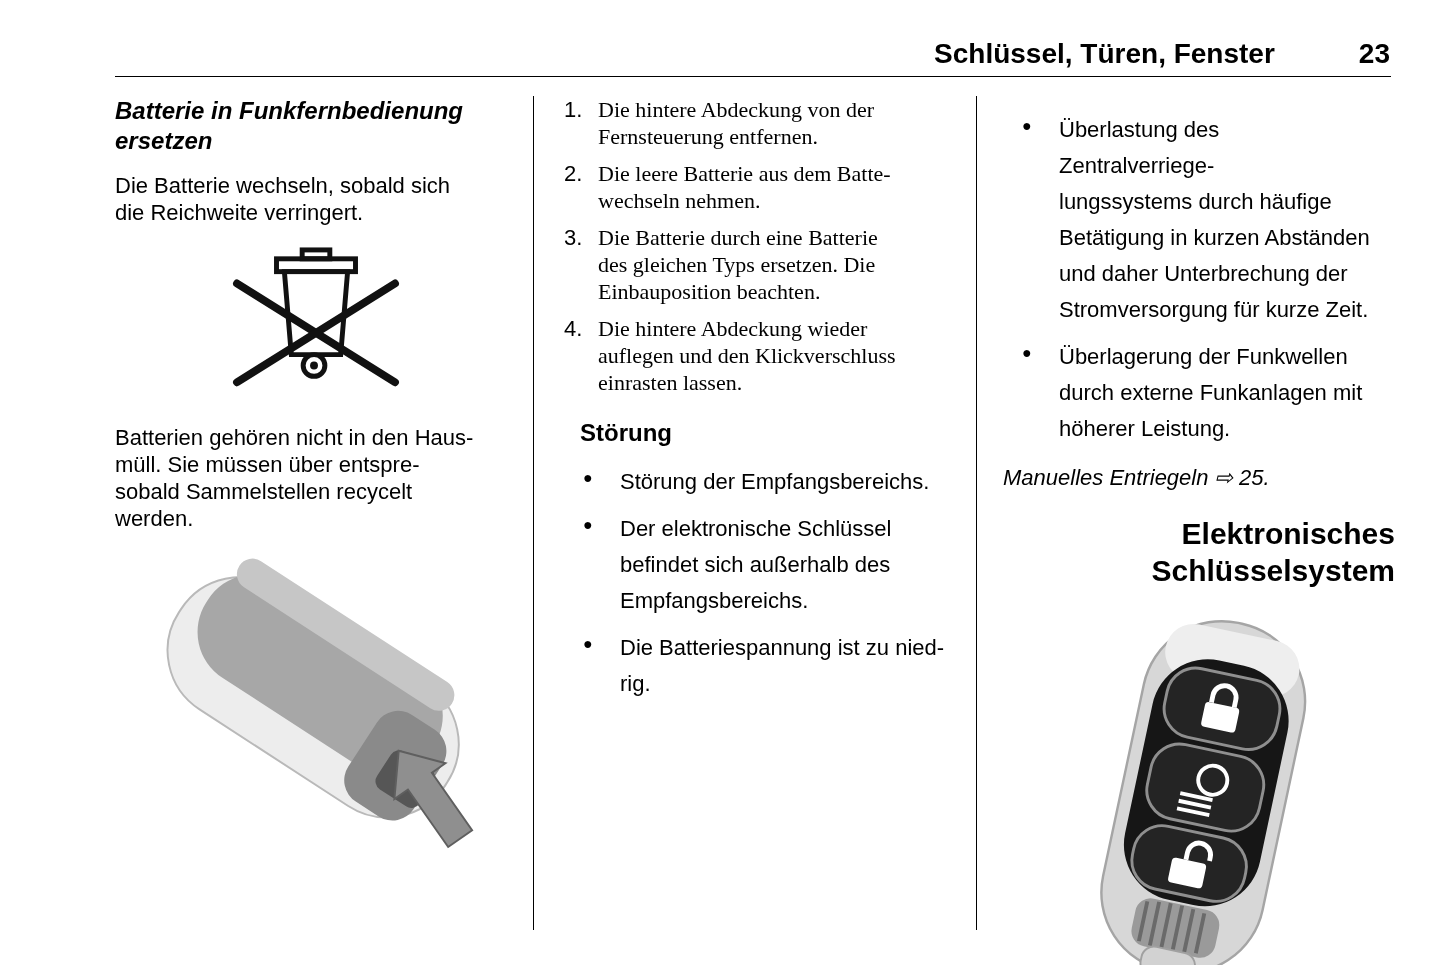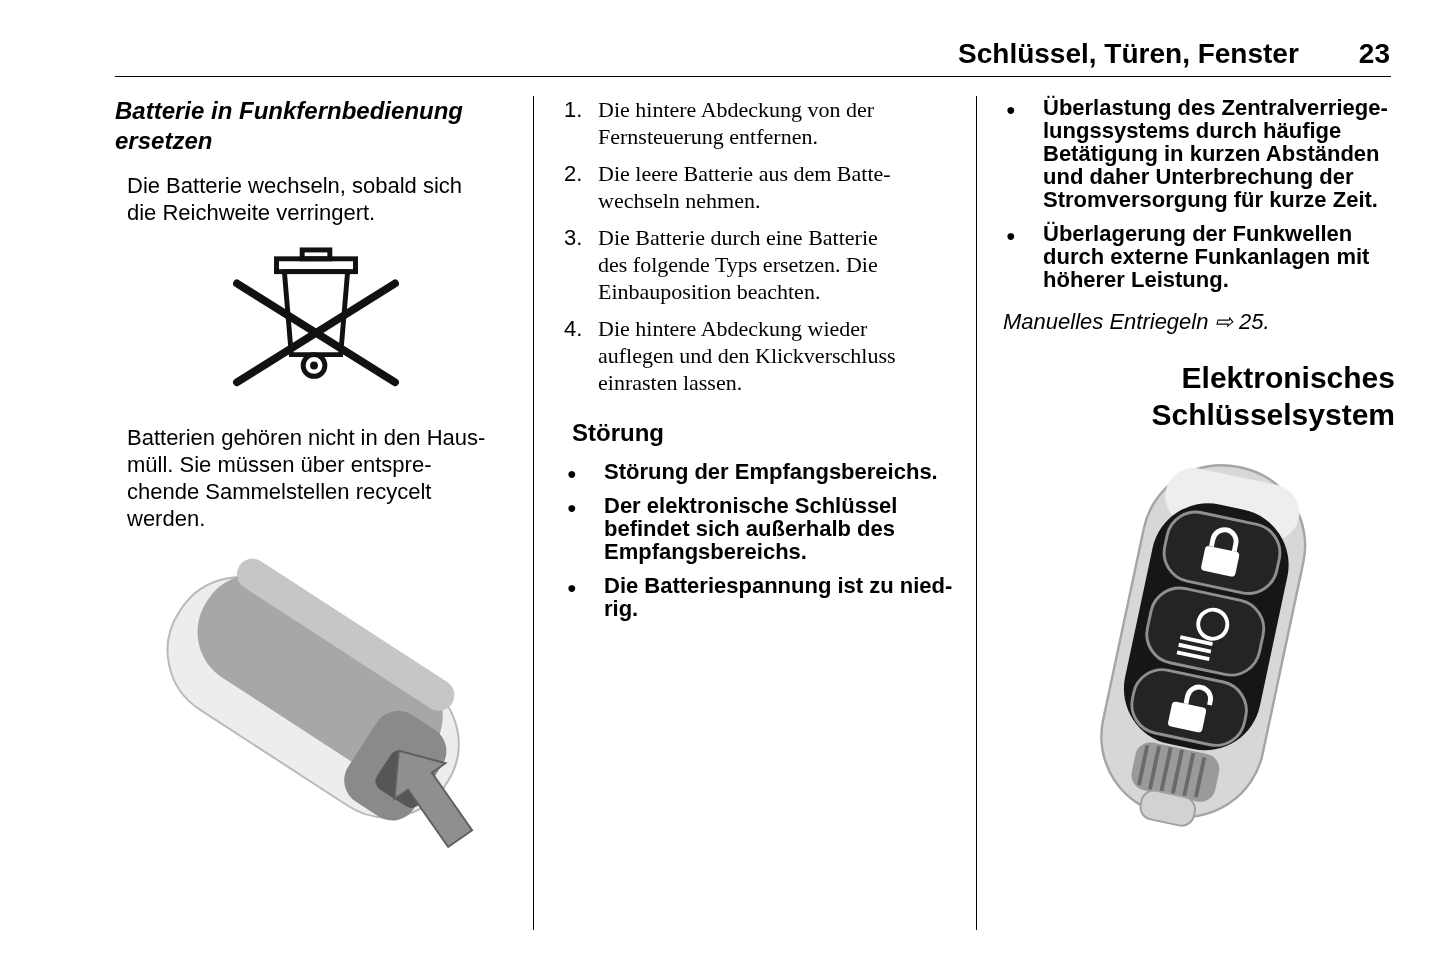--- a/index.html
+++ b/index.html
@@ -4,43 +4,43 @@
 <style>
   html,body{margin:0;padding:0;}
   body{
     width:1445px;height:965px;position:relative;
     background:#ffffff;color:#000;
     font-family:"Liberation Sans", sans-serif;
     overflow:hidden;
   }
   .header{
     position:absolute;top:38px;left:115px;right:55px;
-    display:flex;justify-content:flex-end;align-items:baseline;gap:60px;
+    display:flex;justify-content:flex-end;align-items:baseline;gap:84px;
     font-weight:bold;font-size:28px;white-space:nowrap;
   }
   .rule{position:absolute;top:76px;left:115px;width:1276px;height:1px;background:#000;}
   .columns{position:absolute;top:96px;left:115px;display:flex;height:834px;}
   .col1{width:402px;}
   .col2{width:398px;}
   .col3{width:392px;}
   .vdiv{width:1px;background:#000;align-self:stretch;}
   .vd1{margin:0 30px 0 16px;}
   .vd2{margin:0 26px 0 14px;}
 
-  p{font-size:22px;line-height:27px;margin:0 12px 18px;white-space:pre-line;}
+  p{font-size:22px;line-height:27px;margin:0 0 18px;white-space:pre-line;}
   .sub-heading{font-size:24px;line-height:30px;font-weight:bold;margin:0 0 16px;white-space:pre-line;font-style:italic;}
-  .mid-heading{font-size:24px;line-height:30px;font-weight:bold;margin:22px 8px 12px;}
+  .mid-heading{font-size:24px;line-height:30px;font-weight:bold;margin:22px 16px 12px;}
   .section-heading{font-size:30px;line-height:37px;font-weight:bold;margin:24px 0 14px;white-space:pre-line;text-align:right;}
 
   ol.steps{list-style:none;margin:0;padding:0;font-size:22px;line-height:27px;}
   .step{display:flex;margin-bottom:10px;}
   .step .num{flex:none;width:34px;}
   .step .txt{white-space:pre-line;font-family:Liberation Serif, serif;}
 
-  ul.bullets{list-style:none;margin:0;padding:0;font-size:22px;line-height:23px;font-weight:bold;}
+  ul.bullets{list-style:none;margin:16px;padding:0;font-size:22px;line-height:36px;}
   ul.bullets li{position:relative;padding-left:40px;margin-bottom:11px;white-space:pre-line;}
   ul.bullets li::before{content:"\25CF";position:absolute;left:3px;top:0;font-size:16px;line-height:27px;}
 
   .figure-weee{text-align:center;margin:6px 0 18px;}
   .figure-remote{margin-top:2px;}
   .figure-key{text-align:center;margin-top:10px;}
   .cross-ref{margin:17px 0 0;font-style:italic;}
 </style>
 </head>
 <body>
@@ -70,21 +70,21 @@
         <circle cx="88" cy="123" r="4" fill="#111"></circle>
         <g stroke="#111" stroke-width="8" stroke-linecap="round">
           <line x1="10" y1="40" x2="170" y2="140"></line>
           <line x1="170" y1="40" x2="10" y2="140"></line>
         </g>
       </svg>
     </div>
 
     <p>Batterien gehören nicht in den Haus-
 müll. Sie müssen über entspre-
-chende Sammelstellen recycelt
+sobald Sammelstellen recycelt
 werden.</p>
 
     <div class="figure-remote">
       <svg viewBox="0 0 402 310" width="402" height="302">
         <g transform="rotate(33 200 150)">
           <rect x="36" y="78" width="326" height="148" rx="72" fill="#ededed" stroke="#b9b9b9" stroke-width="2"></rect>
           <rect x="54" y="70" width="276" height="116" rx="56" fill="#a7a7a7"></rect>
           <rect x="62" y="64" width="260" height="32" rx="16" fill="#c6c6c6"></rect>
           <rect x="268" y="112" width="80" height="106" rx="26" fill="#8a8a8a"></rect>
           <rect x="298" y="148" width="52" height="46" rx="10" fill="#565656"></rect>
@@ -106,21 +106,21 @@
 Fernsteuerung entfernen.</span>
       </li>
       <li class="step">
         <span class="num">2.</span>
         <span class="txt">Die leere Batterie aus dem Batte-
 wechseln nehmen.</span>
       </li>
       <li class="step">
         <span class="num">3.</span>
         <span class="txt">Die Batterie durch eine Batterie
-des folgende Typs ersetzen. Die
+des gleichen Typs ersetzen. Die
 Einbauposition beachten.</span>
       </li>
       <li class="step">
         <span class="num">4.</span>
         <span class="txt">Die hintere Abdeckung wieder
 auflegen und den Klickverschluss
 einrasten lassen.</span>
       </li>
     </ol>
 

